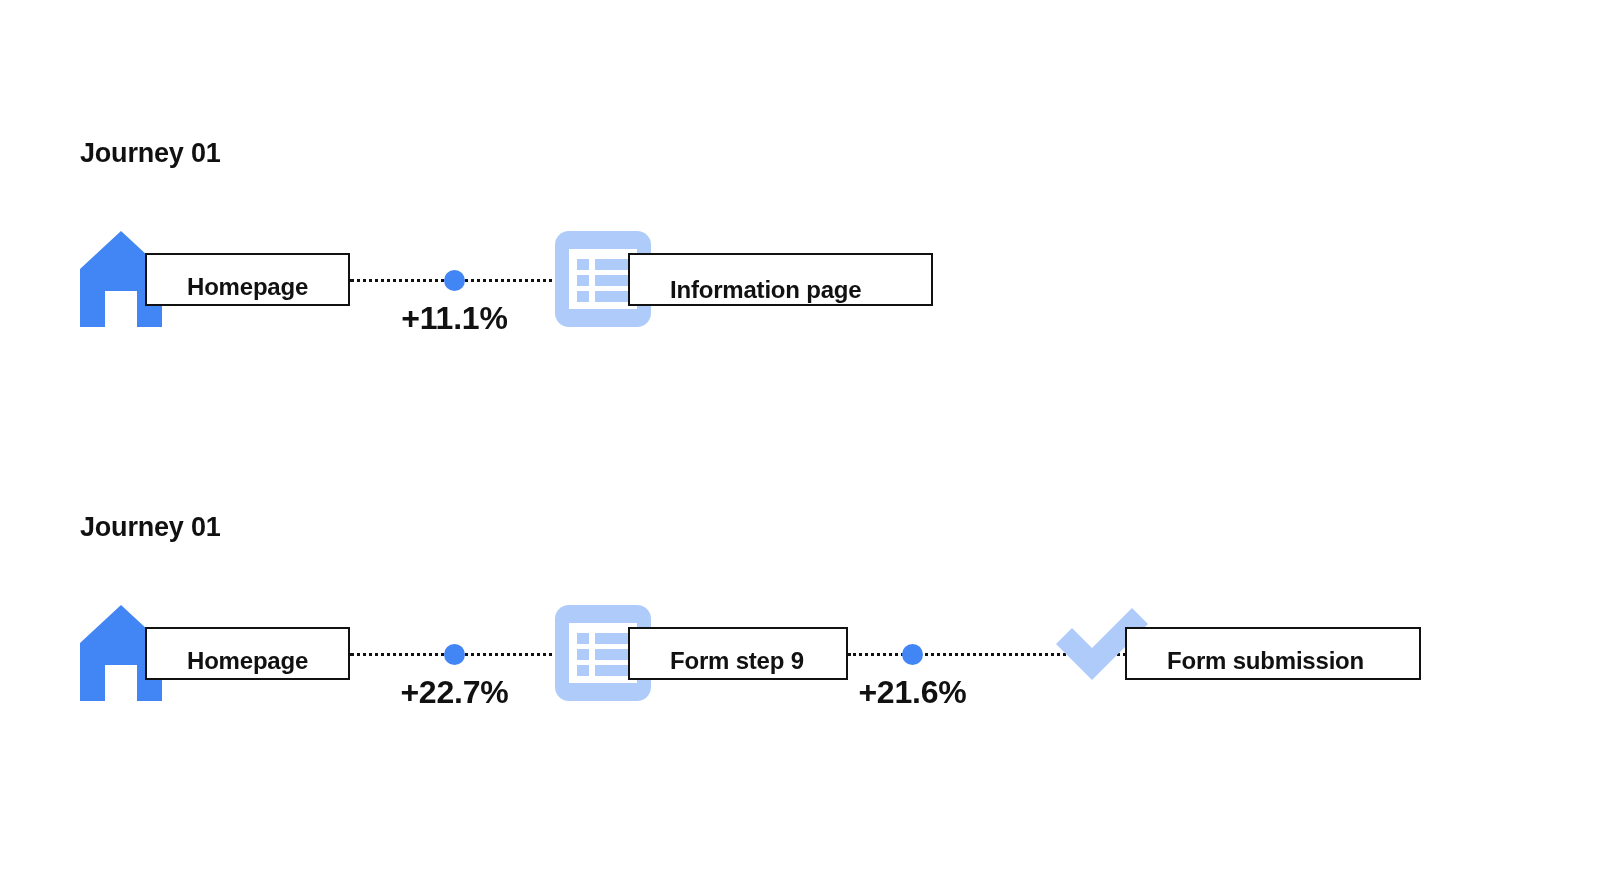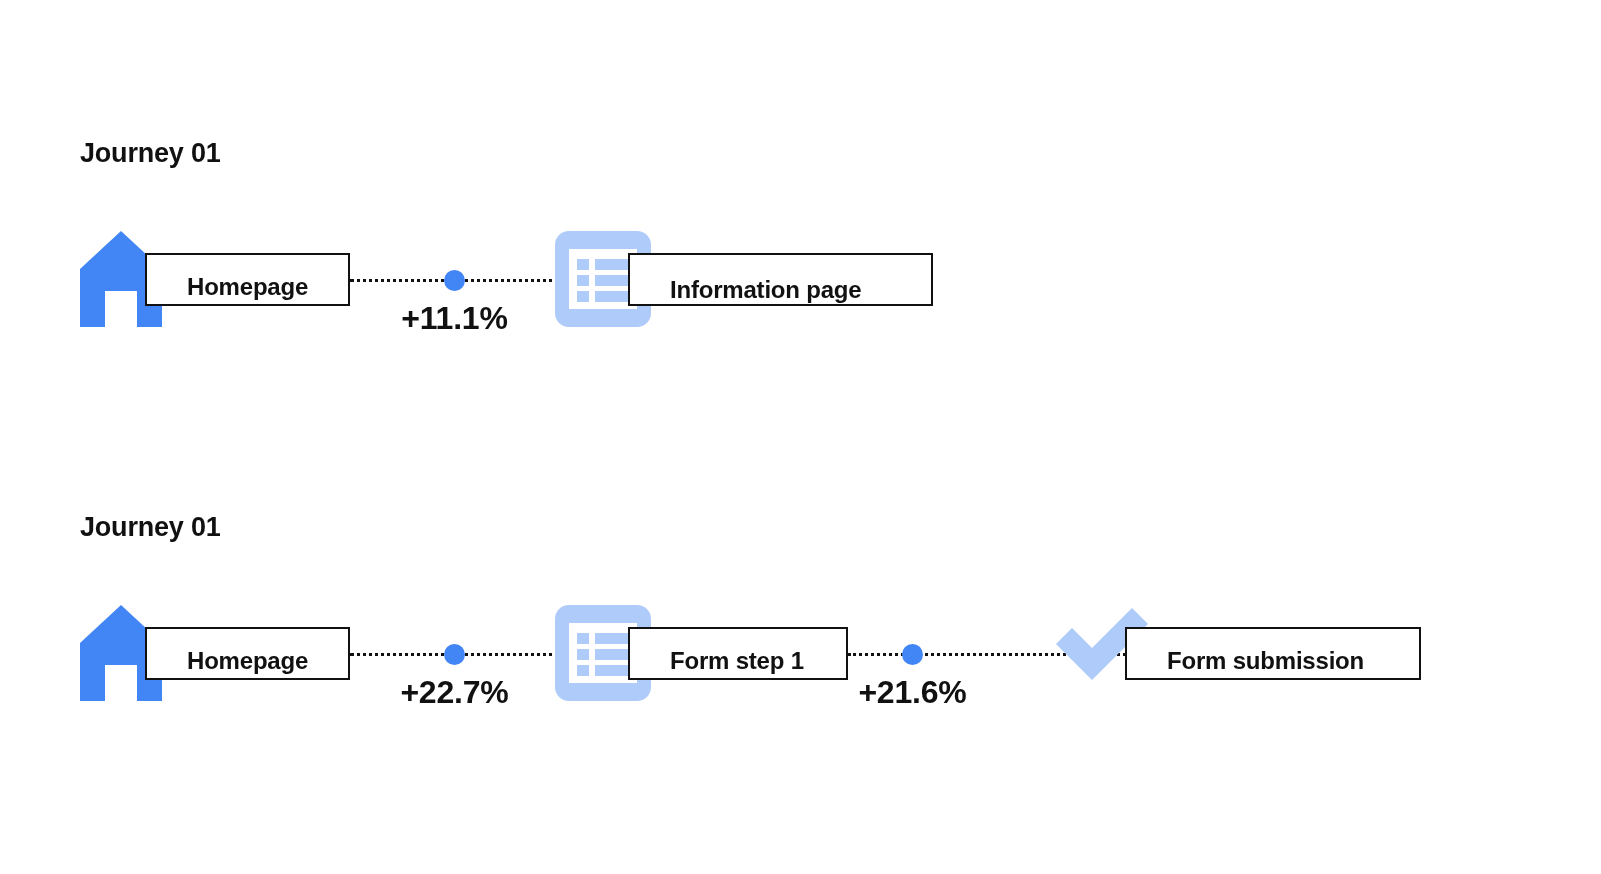--- a/index.html
+++ b/index.html
@@ -191,21 +191,21 @@
           <rect x="22" y="28" width="12" height="11" fill="#AECBFA"></rect>
           <rect x="40" y="28" width="34" height="11" fill="#AECBFA"></rect>
           <rect x="22" y="44" width="12" height="11" fill="#AECBFA"></rect>
           <rect x="40" y="44" width="34" height="11" fill="#AECBFA"></rect>
           <rect x="22" y="60" width="12" height="11" fill="#AECBFA"></rect>
           <rect x="40" y="60" width="34" height="11" fill="#AECBFA"></rect>
         </svg>
       </div>
 
       <div class="node-box" style="left:628px; width:220px;">
-        <span class="node-label">Form step 1</span>
+        <span class="node-label">Form step 9</span>
       </div>
 
       <div class="icon icon-check" style="left:1050px;">
         <svg viewBox="0 0 104 104" width="104" height="104" aria-hidden="true">
           <path d="M6 44 L22 28 L42 48 L82 8 L98 24 L42 80 Z" fill="#AECBFA"></path>
         </svg>
       </div>
 
       <div class="node-box" style="left:1125px; width:296px;">
         <span class="node-label">Form submission</span>

